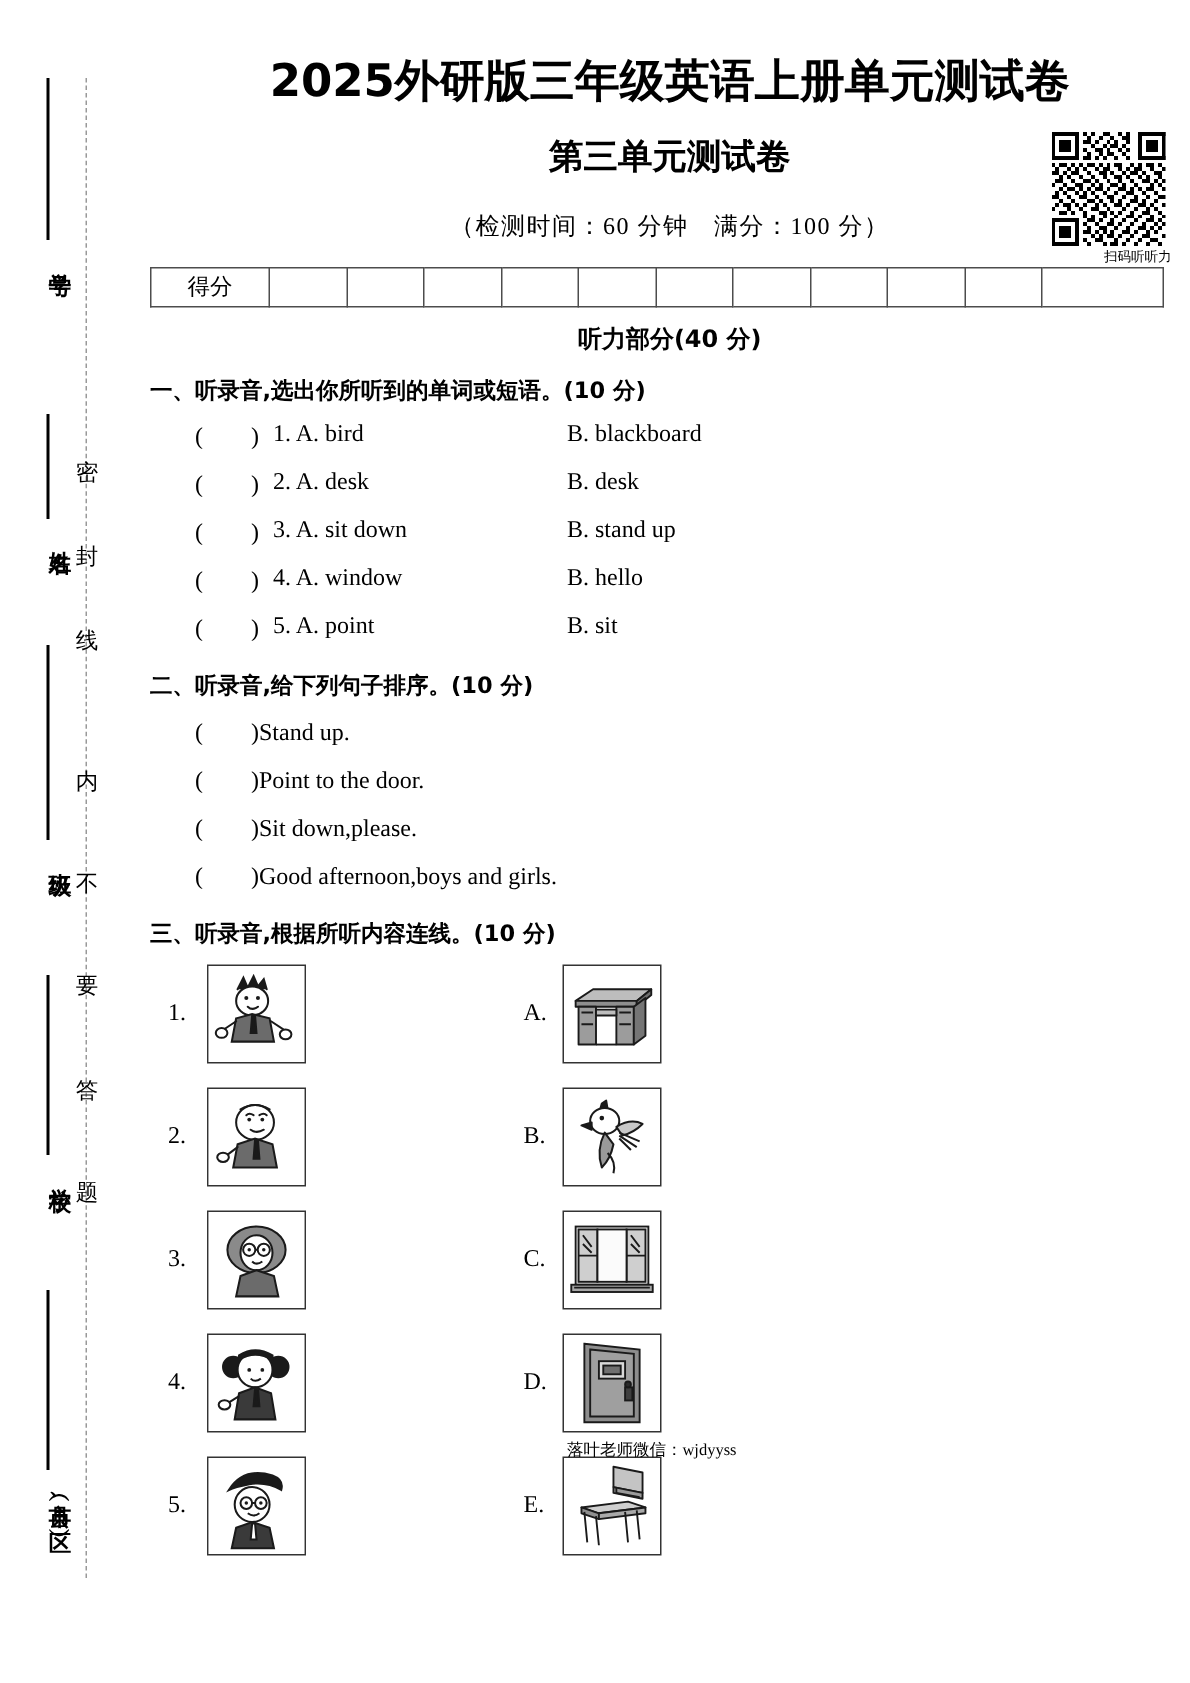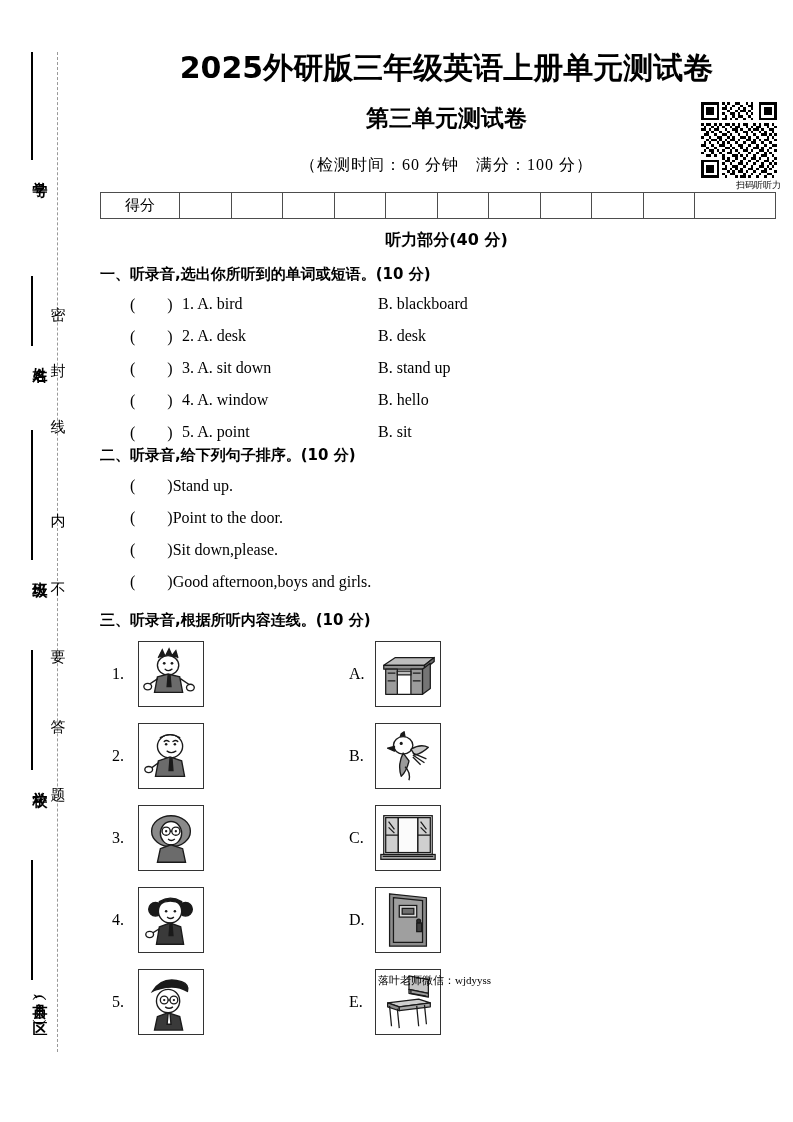--- a/index.html
+++ b/index.html
@@ -20,21 +20,21 @@
     writing-mode:vertical-rl;text-orientation:upright;
     letter-spacing:1px;white-space:nowrap;
   }
   .seal-char{
     position:absolute;left:46px;width:24px;text-align:center;
     font-family:"DejaVu Sans","Liberation Sans",sans-serif;
     font-size:15px;font-weight:normal;
   }
 
   
-  #sheet{position:absolute;left:100px;top:14px;width:693px;height:998px;}
+  #sheet{position:absolute;left:100px;top:0;width:693px;height:998px;}
 
   .title-main{
     text-align:center;font-weight:bold;font-size:30px;letter-spacing:0px;
     font-family:"DejaVu Sans","Liberation Sans",sans-serif;
     margin-top:34px;
   }
   .title-sub{
     text-align:center;font-weight:bold;font-size:23px;margin-top:14px;
     font-family:"DejaVu Sans","Liberation Sans",sans-serif;
   }
@@ -417,21 +417,21 @@
     <span class="q-paren">(　　)</span>
     <span class="q-a"><span>4.</span> <span>A. window</span></span>
     <span class="q-b">B. hello</span>
   </div>
   <div class="q-row">
     <span class="q-paren">(　　)</span>
     <span class="q-a"><span>5.</span> <span>A. point</span></span>
     <span class="q-b">B. sit</span>
   </div>
 
-  <div class="sec-head" style="margin-top:2px;">二、听录音,给下列句子排序。(10 分)</div>
+  <div class="sec-head" style="margin-top:18px;">二、听录音,给下列句子排序。(10 分)</div>
 
   <div class="q-line"><span>(　　)</span><span>Stand up.</span></div>
   <div class="q-line"><span>(　　)</span><span>Point to the door.</span></div>
   <div class="q-line"><span>(　　)</span><span>Sit down,please.</span></div>
   <div class="q-line"><span>(　　)</span><span>Good afternoon,boys and girls.</span></div>
 
   <div class="sec-head" style="margin-top:18px;">三、听录音,根据所听内容连线。(10 分)</div>
 
   <div id="match-area">
 

